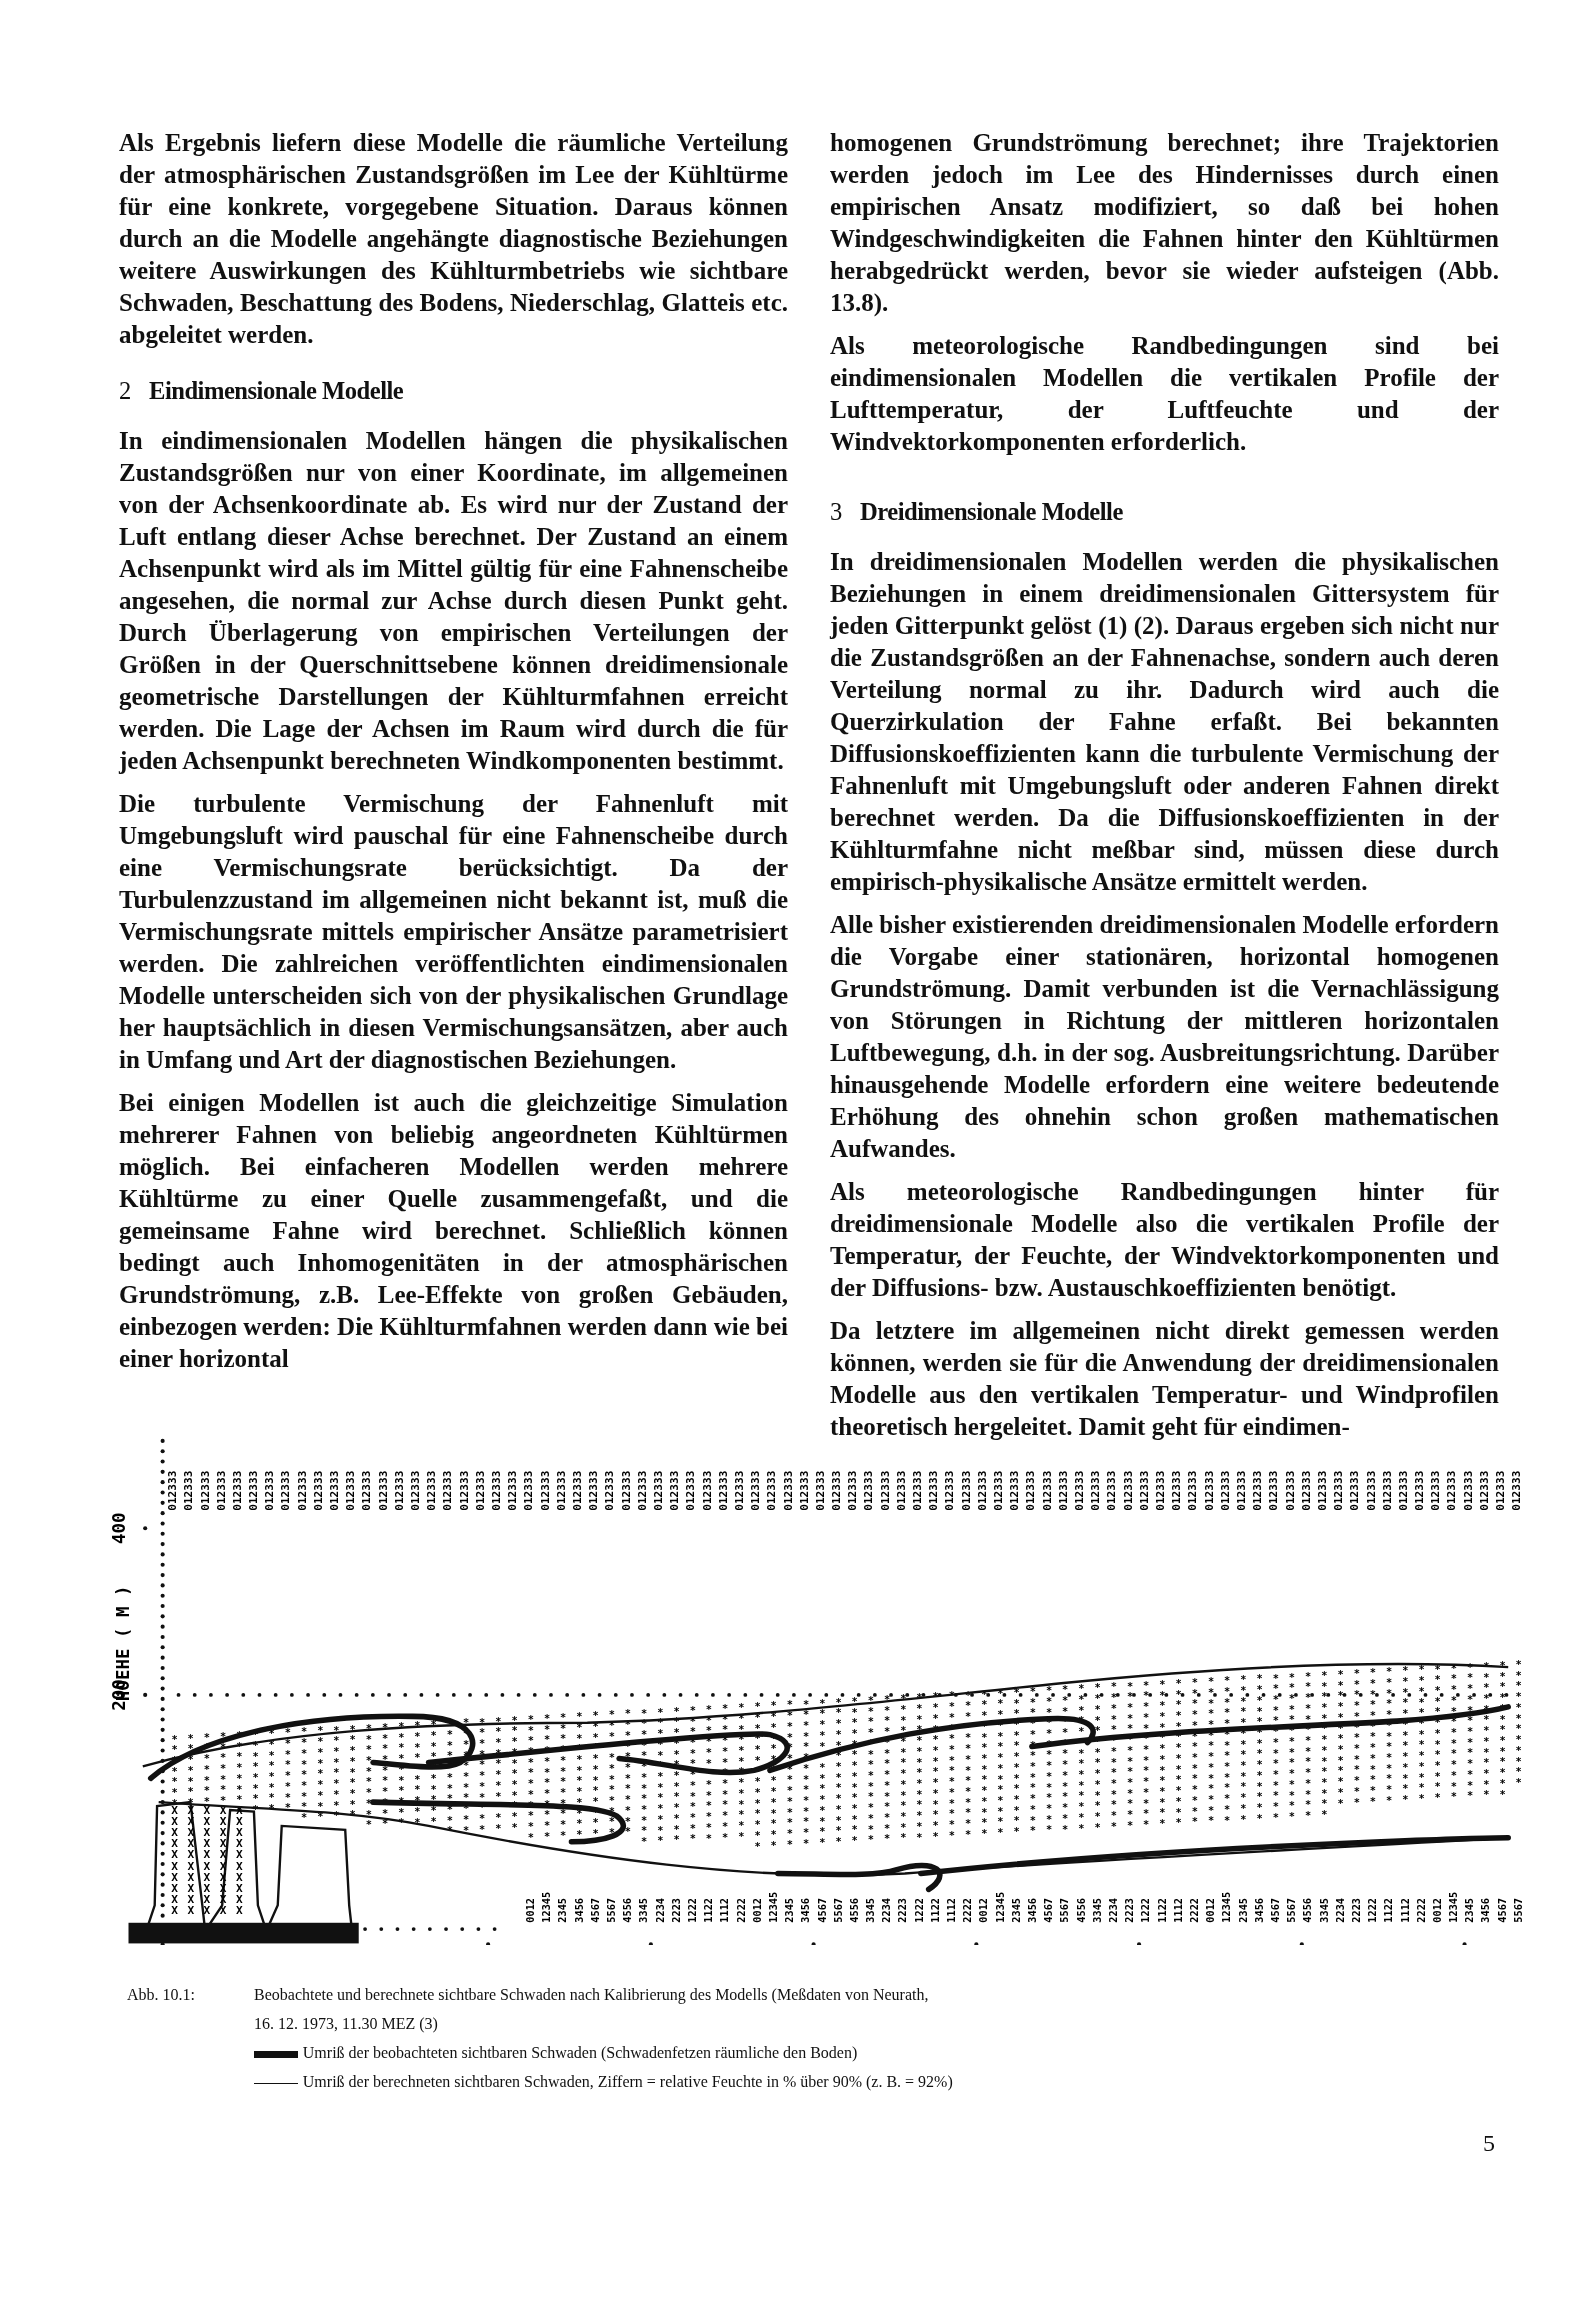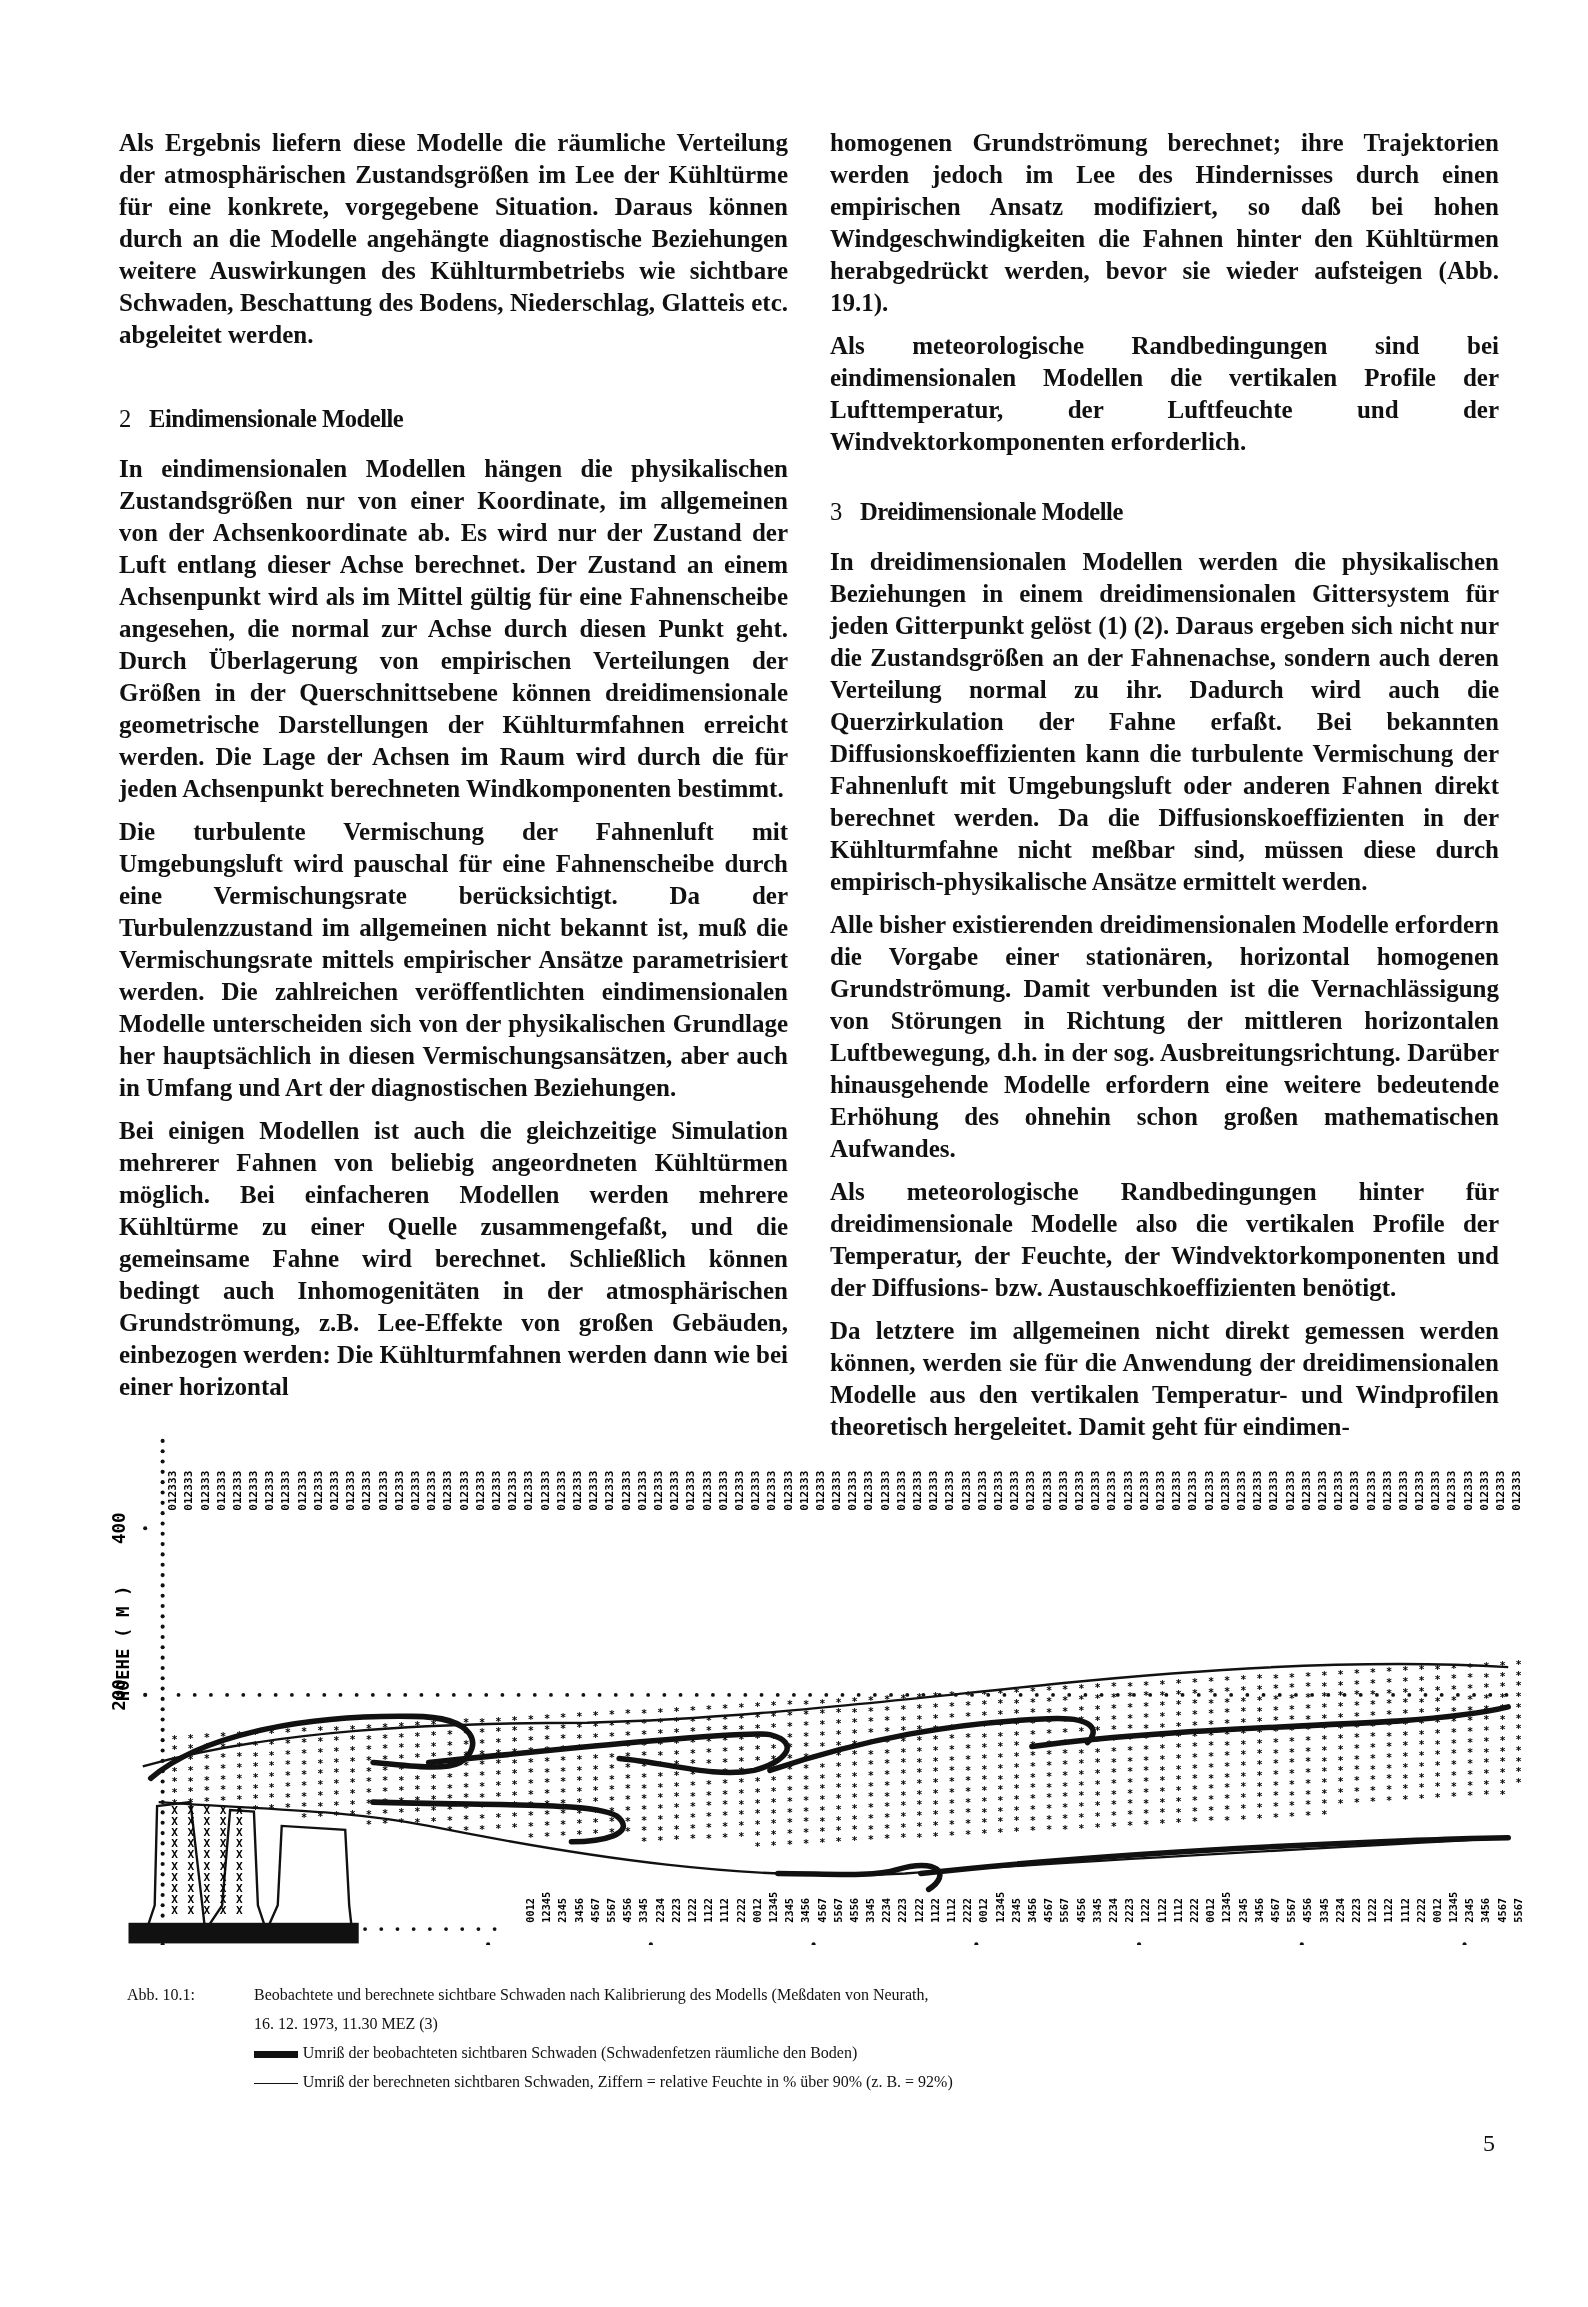--- a/index.html
+++ b/index.html
@@ -4,21 +4,21 @@
 <style>
   html, body { margin: 0; padding: 0; background: #ffffff; }
   body { width: 1588px; height: 2307px; position: relative; overflow: hidden;
          font-family: "Liberation Serif", "DejaVu Serif", serif; color: #111; }
   .col { position: absolute; top: 127px; width: 669px; font-size: 25px; line-height: 32px; }
   .col-left { left: 119px; }
   .col-right { left: 830px; }
   .col p { margin: 0 0 11px 0; text-align: justify; hyphens: none; font-weight: bold; }
   .col h2 { font-size: 24.6px; font-weight: bold; margin: 0 0 17.5px 0; letter-spacing: -0.5px; }
   .col h2 .num { display: inline-block; width: 30px; font-weight: normal; }
-  .col-left h2 { margin-top: 52px; }
+  .col-left h2 { margin-top: 24px; }
   .col-right h2 { margin-top: 38px; }
   .figure { position: absolute; left: 111px; top: 1429px; width: 1429px; height: 516px; }
   .figure svg { width: 1429px; height: 516px; display: block; }
   .caption { position: absolute; left: 127px; top: 1980px; width: 1382px;
              font-size: 16px; line-height: 29px; }
   .caption .label { display: inline-block; width: 127px; }
   .caption .row { white-space: nowrap; }
   .caption .indent { padding-left: 127px; }
   .legend-swatch { display: inline-block; width: 44px; vertical-align: middle; margin-right: 4.8px; background: #111; }
   .legend-swatch.thick { height: 6.4px; }
@@ -30,21 +30,21 @@
 
 <div class="col col-left">
   <p>Als Ergebnis liefern diese Modelle die räumliche Verteilung der atmosphärischen Zustandsgrößen im Lee der Kühltürme für eine konkrete, vorgegebene Situation. Daraus können durch an die Modelle angehängte diagnostische Beziehungen weitere Auswirkungen des Kühlturmbetriebs wie sichtbare Schwaden, Beschattung des Bodens, Niederschlag, Glatteis etc. abgeleitet werden.</p>
   <h2><span class="num">2</span><span>Eindimensionale Modelle</span></h2>
   <p>In eindimensionalen Modellen hängen die physikalischen Zustandsgrößen nur von einer Koordinate, im allgemeinen von der Achsenkoordinate ab. Es wird nur der Zustand der Luft entlang dieser Achse berechnet. Der Zustand an einem Achsenpunkt wird als im Mittel gültig für eine Fahnenscheibe angesehen, die normal zur Achse durch diesen Punkt geht. Durch Überlagerung von empirischen Verteilungen der Größen in der Querschnittsebene können dreidimensionale geometrische Darstellungen der Kühlturmfahnen erreicht werden. Die Lage der Achsen im Raum wird durch die für jeden Achsenpunkt berechneten Windkomponenten bestimmt.</p>
   <p>Die turbulente Vermischung der Fahnenluft mit Umgebungsluft wird pauschal für eine Fahnenscheibe durch eine Vermischungsrate berücksichtigt. Da der Turbulenzzustand im allgemeinen nicht bekannt ist, muß die Vermischungsrate mittels empirischer Ansätze parametrisiert werden. Die zahlreichen veröffentlichten eindimensionalen Modelle unterscheiden sich von der physikalischen Grundlage her hauptsächlich in diesen Vermischungsansätzen, aber auch in Umfang und Art der diagnostischen Beziehungen.</p>
   <p>Bei einigen Modellen ist auch die gleichzeitige Simulation mehrerer Fahnen von beliebig angeordneten Kühltürmen möglich. Bei einfacheren Modellen werden mehrere Kühltürme zu einer Quelle zusammengefaßt, und die gemeinsame Fahne wird berechnet. Schließlich können bedingt auch Inhomogenitäten in der atmosphärischen Grundströmung, z.B. Lee-Effekte von großen Gebäuden, einbezogen werden: Die Kühlturmfahnen werden dann wie bei einer horizontal</p>
 </div>
 
 <div class="col col-right">
-  <p>homogenen Grundströmung berechnet; ihre Trajektorien werden jedoch im Lee des Hindernisses durch einen empirischen Ansatz modifiziert, so daß bei hohen Windgeschwindigkeiten die Fahnen hinter den Kühltürmen herabgedrückt werden, bevor sie wieder aufsteigen (Abb. 19.1).</p>
+  <p>homogenen Grundströmung berechnet; ihre Trajektorien werden jedoch im Lee des Hindernisses durch einen empirischen Ansatz modifiziert, so daß bei hohen Windgeschwindigkeiten die Fahnen hinter den Kühltürmen herabgedrückt werden, bevor sie wieder aufsteigen (Abb. 13.8).</p>
   <p>Als meteorologische Randbedingungen sind bei eindimensionalen Modellen die vertikalen Profile der Lufttemperatur, der Luftfeuchte und der Windvektorkomponenten erforderlich.</p>
   <h2><span class="num">3</span><span>Dreidimensionale Modelle</span></h2>
   <p>In dreidimensionalen Modellen werden die physikalischen Beziehungen in einem dreidimensionalen Gittersystem für jeden Gitterpunkt gelöst (1) (2). Daraus ergeben sich nicht nur die Zustandsgrößen an der Fahnenachse, sondern auch deren Verteilung normal zu ihr. Dadurch wird auch die Querzirkulation der Fahne erfaßt. Bei bekannten Diffusionskoeffizienten kann die turbulente Vermischung der Fahnenluft mit Umgebungsluft oder anderen Fahnen direkt berechnet werden. Da die Diffusionskoeffizienten in der Kühlturmfahne nicht meßbar sind, müssen diese durch empirisch-physikalische Ansätze ermittelt werden.</p>
   <p>Alle bisher existierenden dreidimensionalen Modelle erfordern die Vorgabe einer stationären, horizontal homogenen Grundströmung. Damit verbunden ist die Vernachlässigung von Störungen in Richtung der mittleren horizontalen Luftbewegung, d.h. in der sog. Ausbreitungsrichtung. Darüber hinausgehende Modelle erfordern eine weitere bedeutende Erhöhung des ohnehin schon großen mathematischen Aufwandes.</p>
   <p>Als meteorologische Randbedingungen hinter für dreidimensionale Modelle also die vertikalen Profile der Temperatur, der Feuchte, der Windvektorkomponenten und der Diffusions- bzw. Austauschkoeffizienten benötigt.</p>
   <p>Da letztere im allgemeinen nicht direkt gemessen werden können, werden sie für die Anwendung der dreidimensionalen Modelle aus den vertikalen Temperatur- und Windprofilen theoretisch hergeleitet. Damit geht für eindimen-</p>
 </div>
 
 <div class="figure">
   <svg id="fig-svg" viewBox="0 0 1800 650" xmlns="http://www.w3.org/2000/svg">

